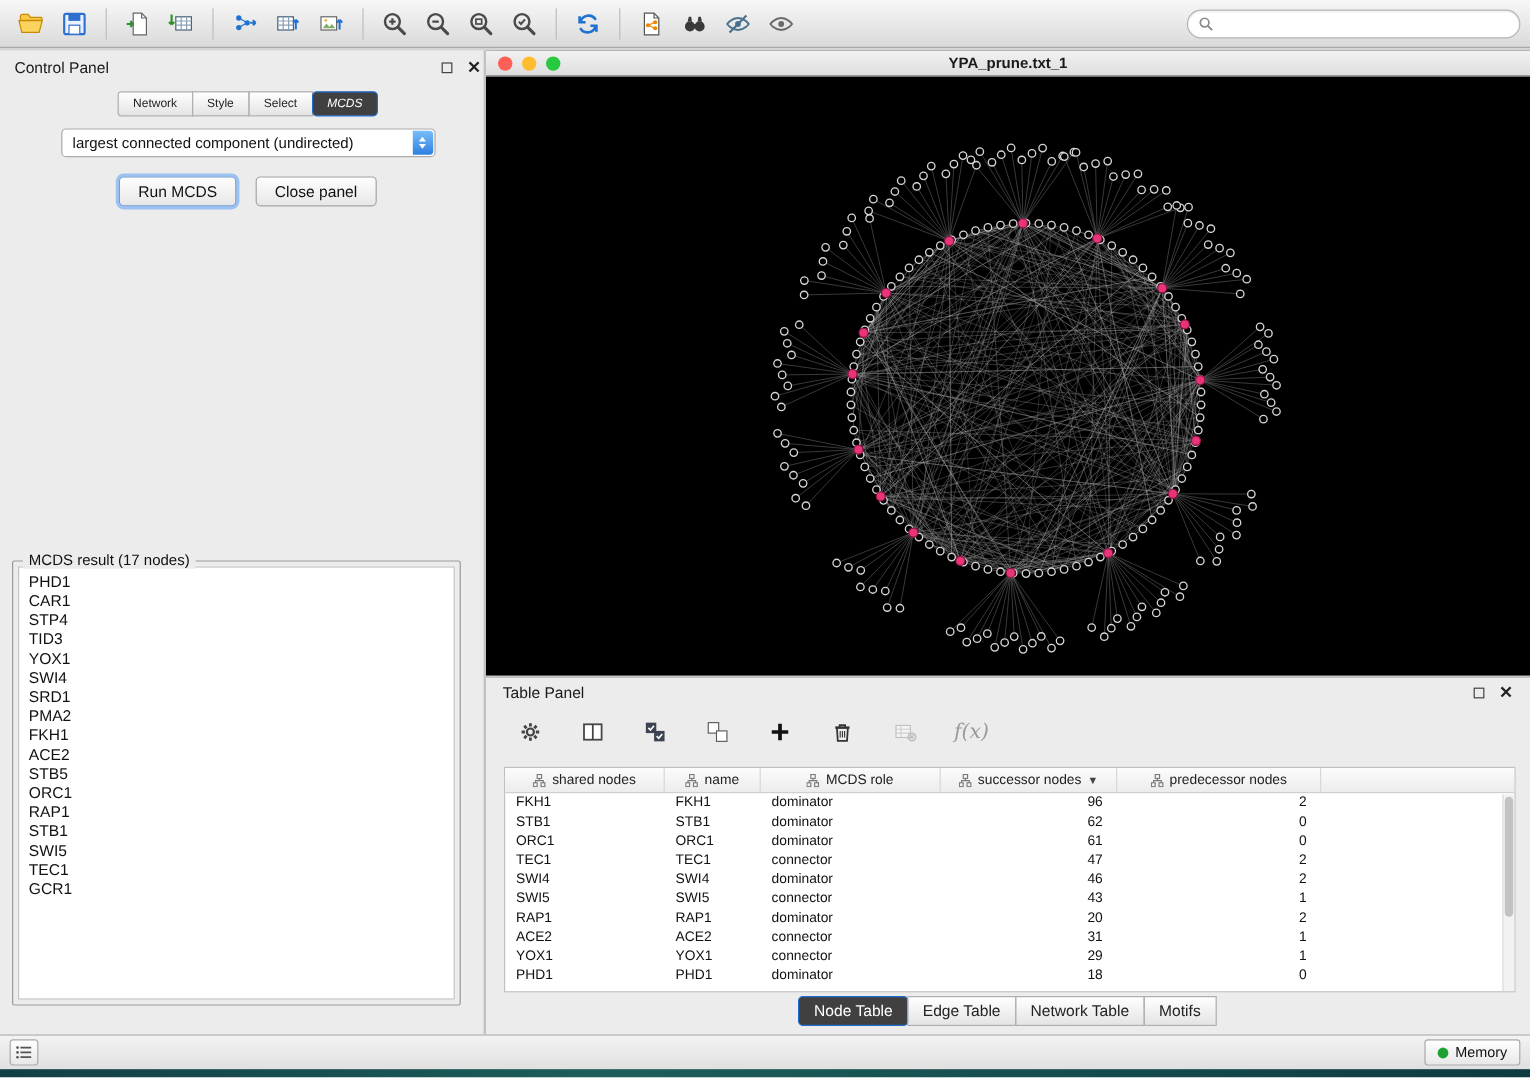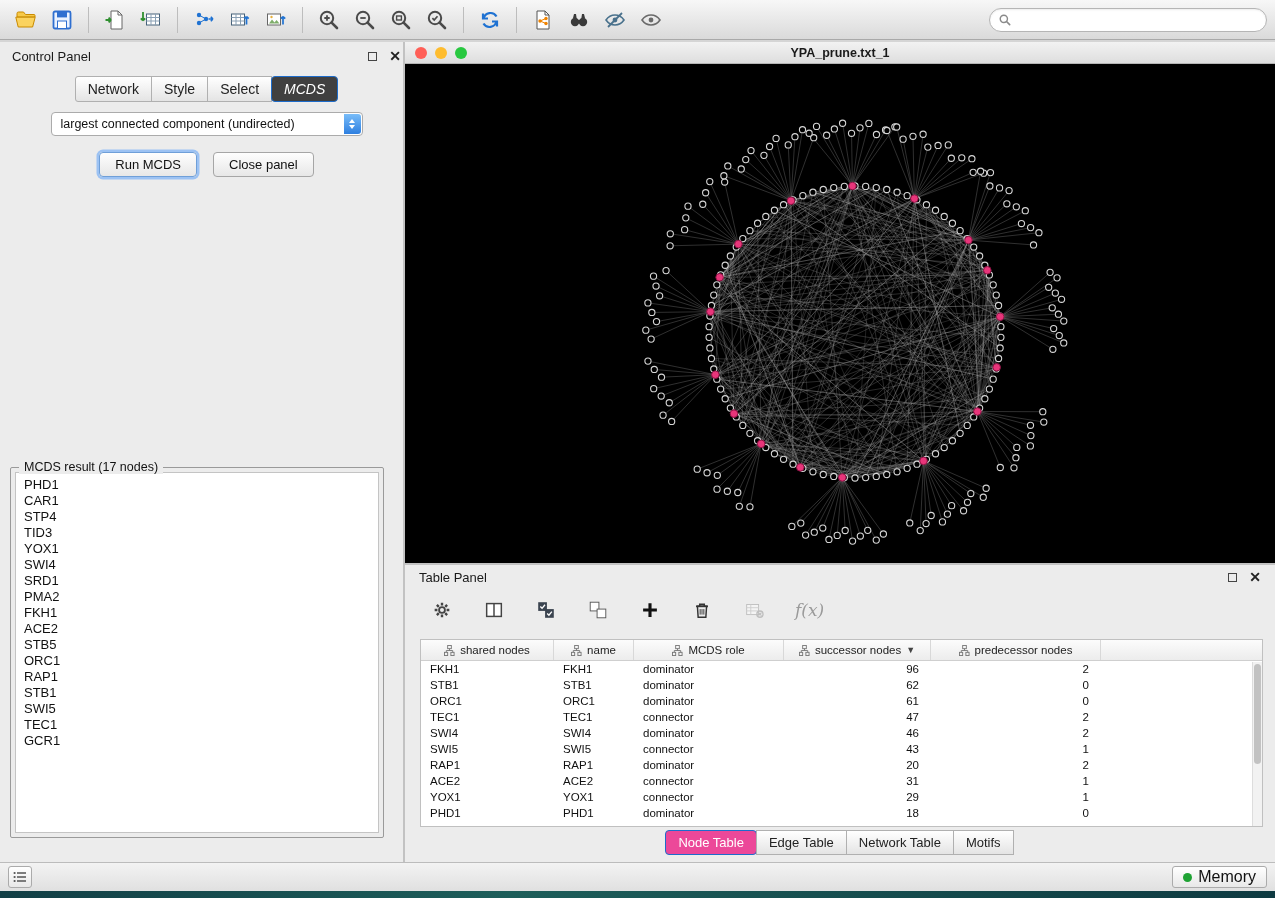--- a/index.html
+++ b/index.html
@@ -18,21 +18,21 @@
     border-radius:12px; display:flex; align-items:center; padding:0 8px; box-shadow:inset 0 1px 2px rgba(0,0,0,.08); }
   .search input { border:none; outline:none; flex:1; font-size:12px; background:transparent; min-width:0; }
 
   
   .control-panel { position:absolute; left:0; top:42px; width:414px; height:820px; background:#ececec; border-right:1px solid #b3b3b3; }
   .cp-header { height:28px; display:flex; align-items:center; padding:0 12px; font-size:13px; color:#1a1a1a; }
   .panel-icons { margin-left:auto; display:flex; gap:12px; align-items:center; }
   .float-ico { width:9px; height:9px; border:1.5px solid #444; display:inline-block; }
   .close-ico { font-size:14px; font-weight:bold; color:#222; line-height:1; }
   .cp-tabs { display:flex; justify-content:center; margin-top:6px; }
-  .cp-tab { font-size:14px; padding:4px 12px; background:linear-gradient(#ffffff,#e4e4e4);
+  .cp-tab { font-size:10px; padding:4px 12px; background:linear-gradient(#ffffff,#e4e4e4);
     border:1px solid #b0b0b0; margin-left:-1px; color:#222; }
   .cp-tab:first-child { border-radius:3px 0 0 3px; margin-left:0; }
   .cp-tab:last-child { border-radius:0 3px 3px 0; }
   .cp-tab.active { background:#404040; color:#fff; border-color:#1d6ccb; border-radius:4px;font-style:italic; }
   .cp-opt-label { text-align:center; margin-top:24px; font-size:13px; color:#111; }
   .cp-select { margin:10px auto 0; width:312px; height:24px; background:#fff; border:1px solid #ababab;
     border-radius:4px; display:flex; align-items:center; padding-left:9px; font-size:12.5px; color:#111; position:relative; }
   .cp-select .stepper { position:absolute; right:1px; top:1px; bottom:1px; width:17px;
     background:linear-gradient(#79bdf9,#2e7fe0); border-radius:0 3px 3px 0;
     display:flex; flex-direction:column; align-items:center; justify-content:center; gap:2px; }
@@ -77,29 +77,29 @@
   .thcell .chev { font-size:9px; color:#444; }
   .tbody { }
   .trow { display:grid; grid-template-columns:133px 80px 150px 147px 170px 1fr; height:16px; }
   .tcell { font-size:11.5px; color:#111; display:flex; align-items:center; overflow:hidden; white-space:nowrap; }
   .tcell.c0,.tcell.c1,.tcell.c2 { padding-left:9px; }
   .tcell.c3,.tcell.c4 { justify-content:flex-end; padding-right:12px; }
   .tp-scrollbar { position:absolute; right:0; top:22px; bottom:0; width:10px; background:#f2f2f2; border-left:1px solid #ddd; }
   .tp-thumb { position:absolute; left:1px; top:2px; width:7px; height:100px; background:#c2c2c2; border-radius:4px; }
   .tp-tabs { position:absolute; left:0; right:0; bottom:7px; display:flex; justify-content:center; }
   .tp-tab { font-size:13px; padding:4px 12px; background:linear-gradient(#ffffff,#e4e4e4); border:1px solid #b0b0b0; margin-left:-1px; color:#222; }
-  .tp-tab.active { background:#ec4899; color:#fff; border-color:#1d6ccb; border-radius:4px; }
+  .tp-tab.active { background:#404040; color:#fff; border-color:#1d6ccb; border-radius:4px; }
 
   
   .status-bar { position:absolute; left:0; top:862px; width:1275px; height:29px;
     background:linear-gradient(#f3f3f3,#e0e0e0); border-top:1px solid #bcbcbc; display:flex; align-items:center; padding:0 8px; }
   .sb-left-btn { width:24px; height:22px; border:1px solid #ababab; border-radius:3px; background:linear-gradient(#fff,#e8e8e8);
     display:flex; align-items:center; justify-content:center; }
   .memory-btn { margin-left:auto; height:22px; display:flex; align-items:center; gap:6px; padding:0 10px;
-    border:1px solid #ababab; border-radius:3px; background:linear-gradient(#fff,#e8e8e8); font-size:16px; color:#111; }
+    border:1px solid #ababab; border-radius:3px; background:linear-gradient(#fff,#e8e8e8); font-size:12px; color:#111; }
   .memdot { width:9px; height:9px; border-radius:50%; background:#1ea233; }
   .desktop-strip { position:absolute; left:0; top:891px; width:1275px; height:7px;
     background:linear-gradient(90deg,#123f46,#1d5e5a 40%,#0e3a41); }
 </style>
 </head>
 <body>
 
 <div class="app">
 
   <div class="toolbar">

